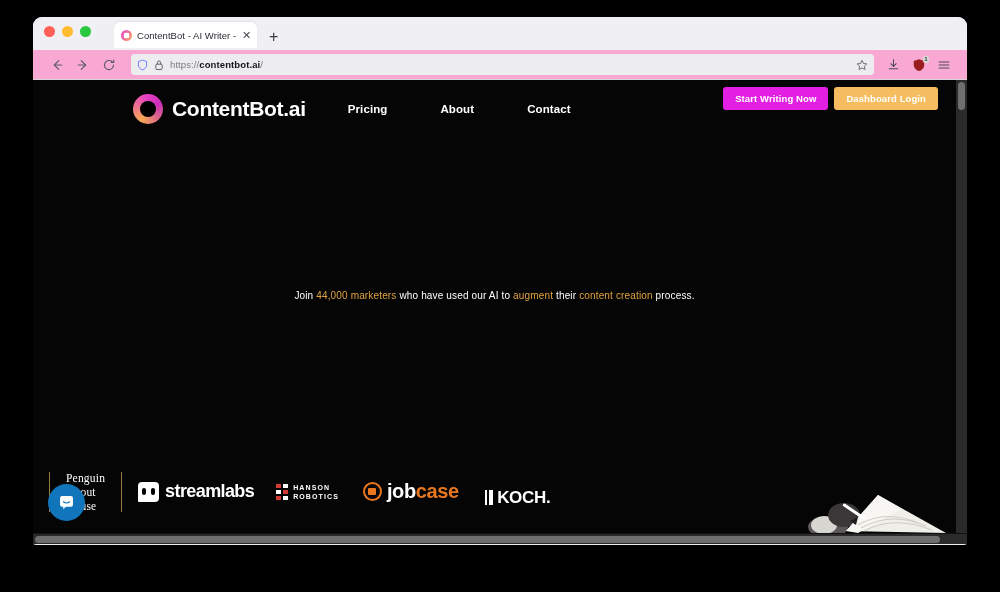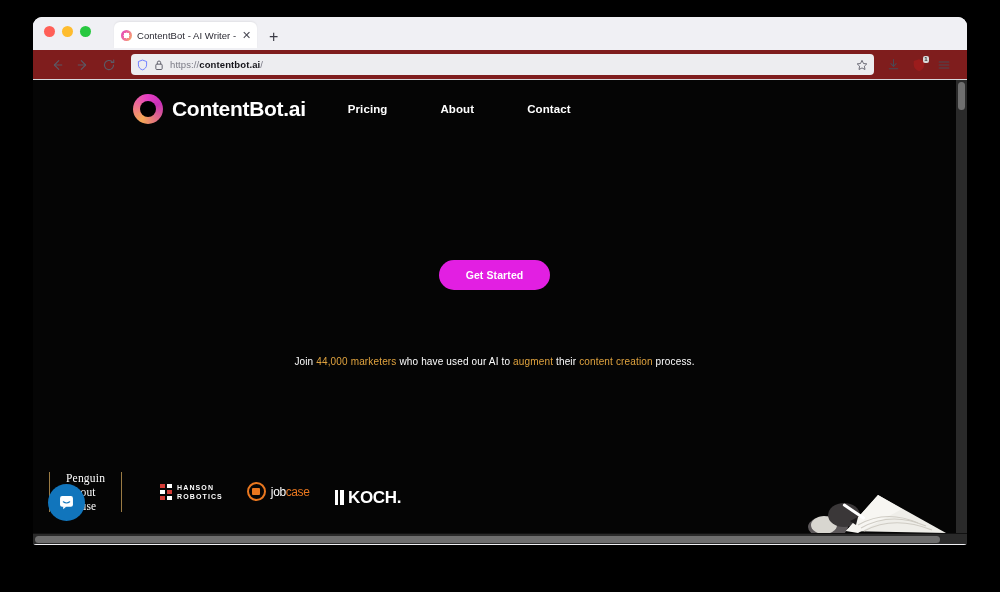--- a/index.html
+++ b/index.html
@@ -97,21 +97,21 @@
     font-size: 16px;
     color: #3b3b45;
     line-height: 1;
     cursor: pointer;
     font-weight: 300;
   }
 
   
   #nav-toolbar {
     height: 30px;
-    background: #7f1d1d;
+    background: #f9a8d4;
     border-bottom: 1px solid #d7d7db;
     display: flex;
     align-items: center;
     padding: 0 11px;
     gap: 0;
   }
   .nav-btn {
     width: 26px; height: 22px;
     display: flex; align-items: center; justify-content: center;
     color: #5b5b66;
@@ -396,21 +396,21 @@
     border: 2.5px solid #e9771f;
     border-radius: 50%;
     display: flex; align-items: center; justify-content: center;
   }
   #jobcase-mark::after {
     content: "";
     width: 8px; height: 7px;
     background: #e9771f;
     border-radius: 1px;
   }
-  #jobcase-text { font-size: 12px; font-weight: 400; letter-spacing: -0.4px; }
+  #jobcase-text { font-size: 20px; font-weight: 700; letter-spacing: -0.4px; }
   #jobcase-text .w { color: #ffffff; }
   #jobcase-text .o { color: #e9771f; }
   #logo-koch {
     display: flex; align-items: center; gap: 4px;
     margin-left: 26px;
     flex: 0 0 auto;
     margin-top: 12px;
   }
   #koch-bars { display: flex; gap: 2px; align-items: center; }
   .kb { width: 4px; height: 15px; background: #ffffff; }
@@ -541,44 +541,51 @@
             <span id="brand-mark"></span>
             <span id="brand-name">ContentBot.ai</span>
           </div>
 
           <nav id="main-nav">
             <a class="nav-link">Pricing</a>
             <a class="nav-link">About</a>
             <a class="nav-link">Contact</a>
           </nav>
 
+          <div id="header-actions">
+            <button class="hdr-btn" id="start-writing-now-button">Start Writing Now</button>
+            <button class="hdr-btn" id="dashboard-login-button">Dashboard Login</button>
+          </div>
         </div>
 
         <div id="hero">
 
 
 
 
-          <button id="get-started-button">Get Started</button>
 
           <p id="social-proof"><span>Join </span><span class="hl">44,000 marketers</span><span> who have used our AI to </span><span class="hl">augment</span><span> their </span><span class="hl">content creation</span><span> process.</span></p>
         </div>
 
         <div id="logo-strip">
 
           <div class="logo-sep"></div>
 
           <div id="logo-prh">
             <div>Penguin</div>
             <div>About</div>
             <div>House</div>
           </div>
 
           <div class="logo-sep"></div>
 
+          <div id="logo-streamlabs">
+            <span id="streamlabs-glyph"></span>
+            <span id="streamlabs-name">streamlabs</span>
+          </div>
 
           <div id="logo-hanson">
             <span id="hanson-blocks">
               <i class="hb r"></i>
                 <i class="hb"></i>
               <i class="hb"></i>
                 <i class="hb r"></i>
               <i class="hb r"></i>
                 <i class="hb"></i>
             </span>

